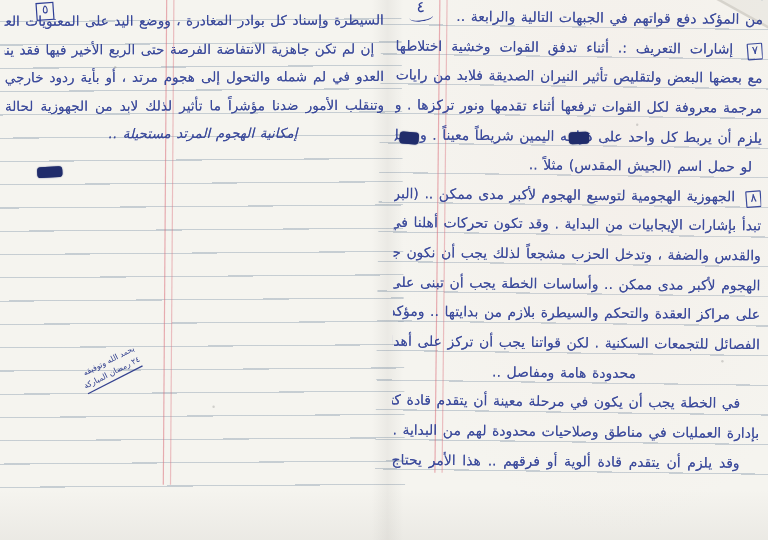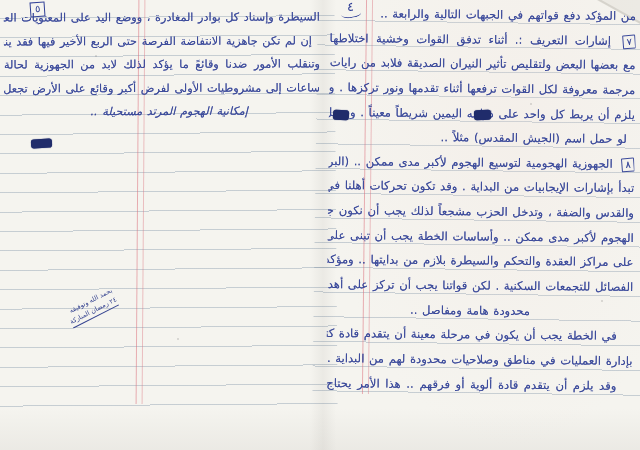--- a/index.html
+++ b/index.html
@@ -114,22 +114,22 @@
   <div class="corner"></div>
   <div class="crease"></div>
 
   <span class="pagebox">٥</span>
   <span class="pagenum">٤</span>
   <div class="pagenum-flourish"></div>
 
   <div class="txt txt-left">
     <div class="ln">السيطرة وإسناد كل بوادر المغادرة ، ووضع اليد على المعنويات العسكرية.</div>
     <div class="ln ind1">إن لم تكن جاهزية الانتفاضة الفرصة حتى الربع الأخير فيها فقد ينجح</div>
-    <div class="ln">وتنقلب الأمور ضدنا وقائعً ما يؤكد لذلك لابد من الجهوزية لحالة</div>
-    <div class="ln">ساعات إلى مشروطيات الأولى لفرض أكبر وقائع على الأرض تجعل</div>
+    <div class="ln">العدو في لم شمله والتحول إلى هجوم مرتد ، أو بأية ردود خارجي</div>
+    <div class="ln">وتنقلب الأمور ضدنا مؤشراً ما تأثير لذلك لابد من الجهوزية لحالة</div>
     <div class="ln endL">إمكانية الهجوم المرتد مستحيلة ..</div>
   </div>
 
   <div class="txt txt-right">
     <div class="ln noj">من المؤكد دفع قواتهم في الجبهات التالية والرابعة ..</div>
     <div class="ln">
       <span class="secbox">٧</span>
       <span>إشارات التعريف :. أثناء تدفق القوات وخشية اختلاطها</span>
     </div>
     <div class="ln">مع بعضها البعض ولتقليص تأثير النيران الصديقة فلابد من رايات معينة</div>

